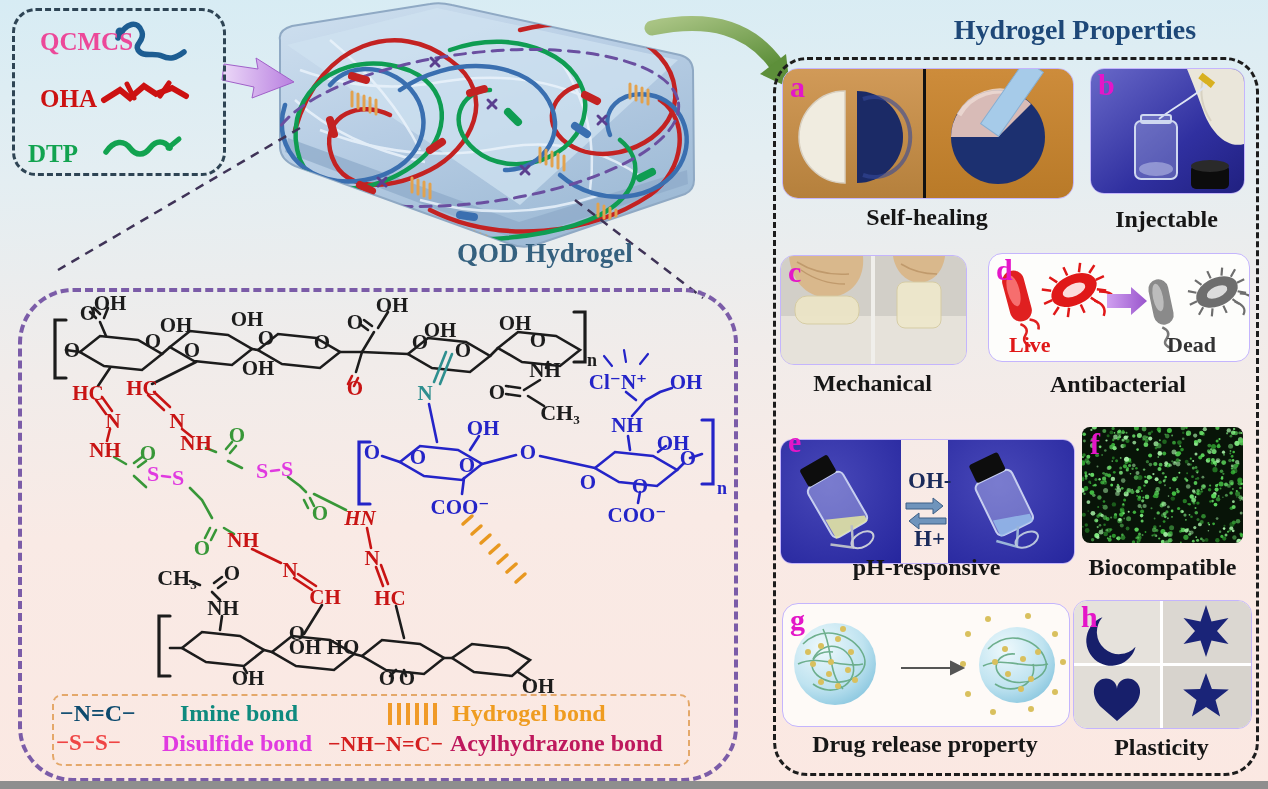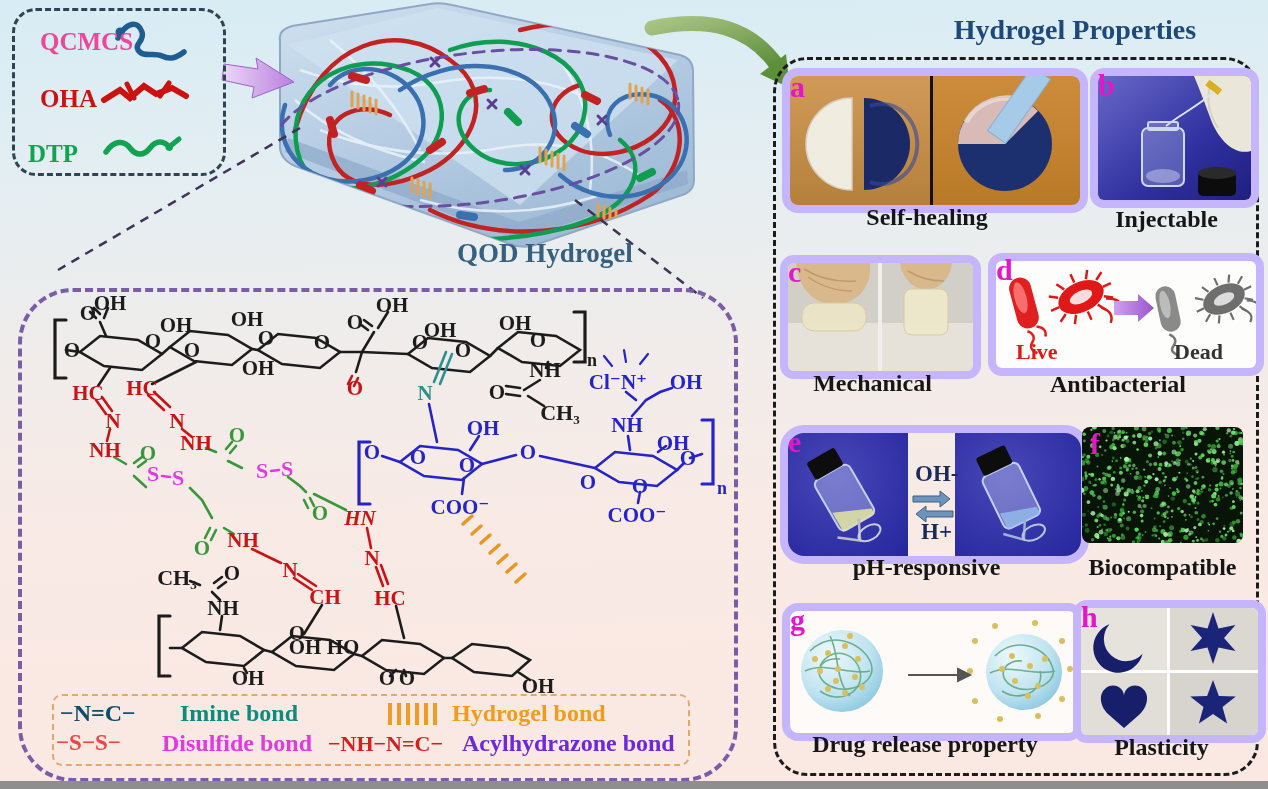--- a/index.html
+++ b/index.html
@@ -3,21 +3,21 @@
 <meta charset="utf-8">
 <style>
   html,body{margin:0;padding:0;}
   body{width:1268px;height:789px;position:relative;overflow:hidden;
     font-family:"Liberation Serif","DejaVu Serif",serif;
     background:linear-gradient(178deg,#d7ecf4 0%,#e4eef2 22%,#f1ecea 45%,#f9eae5 65%,#fbe8e2 100%);}
   .abs{position:absolute;}
   .dashbox{position:absolute;border-style:dashed;}
   .cap{position:absolute;font-weight:bold;color:#161616;text-align:center;font-size:24px;}
   .letter{position:absolute;font-weight:bold;color:#e416c8;font-size:30px;line-height:1;}
-  .panel{position:absolute;border:8px solid #c4b5fd;overflow:hidden;font-family:Liberation Serif, serif;}
+  .panel{position:absolute;border:1px solid #c4b5fd;overflow:hidden;font-family:Liberation Serif, serif;}
   .atom{position:absolute;font-weight:bold;transform:translate(-50%,-50%);white-space:nowrap;line-height:1;}
   .legend-label{position:absolute;font-weight:bold;font-size:25px;}
   .bond-sym,.bond-lab{position:absolute;font-weight:bold;white-space:nowrap;}
 </style>
 </head>
 <body>
 
 <svg class="abs" style="left:0;top:0;z-index:1" width="1268" height="789" viewBox="0 0 1268 789">
   <defs>
     <linearGradient id="purpArrow" x1="0" y1="0" x2="1" y2="0">
@@ -305,21 +305,21 @@
     <span class="atom" style="left: 538px; top: 686px; color: rgb(28, 28, 28); font-size: 21px;">OH</span>
   </div>
 
 <span class="bond-sym" style="left:60px;top:700px;font-size:24px;color:#0c4a6e;z-index:4">−N=C−</span>
 <span class="bond-lab" style="left:180px;top:700px;font-size:24px;color:#0e8a7e;z-index:4">Imine bond</span>
 <div class="abs" style="left:388px;top:703px;width:54px;height:22px;background:repeating-linear-gradient(90deg,#f09a28 0 4px,rgba(0,0,0,0) 4px 9px);z-index:4"></div>
 <span class="bond-lab" style="left:452px;top:700px;font-size:24px;color:#ef9c20;z-index:4">Hydrogel bond</span>
 <span class="bond-sym" style="left:56px;top:730px;font-size:23px;color:#ef4444;z-index:4">−S−S−</span>
 <span class="bond-lab" style="left:162px;top:730px;font-size:24px;color:#e03ae0;z-index:4">Disulfide bond</span>
 <span class="bond-sym" style="left:328px;top:731px;font-size:22px;color:#d42020;z-index:4">−NH−N=C−</span>
-<span class="bond-lab" style="left:462px;top:730px;font-size:24px;color:#6d28d9;z-index:4">Acylhydrazone bond</span>
+<span class="bond-lab" style="left:450px;top:730px;font-size:24px;color:#be185d;z-index:4">Acylhydrazone bond</span>
 
 <div class="panel" style="left:782px;top:68px;width:290px;height:129px;border-radius:16px;z-index:2">
   <svg width="290" height="129" viewBox="0 0 290 129">
     <defs>
       <linearGradient id="tan1" x1="0" y1="0" x2="0" y2="1">
           <stop offset="0" stop-color="#d19a58"></stop>
           <stop offset="1" stop-color="#b5803c"></stop>
         </linearGradient>
       <linearGradient id="tan2" x1="0" y1="0" x2="0" y2="1">
           <stop offset="0" stop-color="#cd8c3b"></stop>
@@ -416,21 +416,21 @@
       </g>
       <path d="M12,16 q10,10 2,16 M20,11 q12,6 9,14" fill="none" stroke="#6e6e6e" stroke-width="2.2"></path>
     </g>
   </svg>
   <span class="abs" style="left:20px;top:78px;font-weight:bold;font-size:22px;color:#e01818">Live</span>
   <span class="abs" style="left:178px;top:78px;font-weight:bold;font-size:22px;color:#333">Dead</span>
 </div>
 <span class="letter" style="left:996px;top:255px;z-index:3">d</span>
 <div class="cap" style="left:988px;top:371px;width:260px;z-index:3">Antibacterial</div>
 
-<div class="panel" style="left:780px;top:425px;width:293px;height:123px;border-radius:24px;z-index:2">
+<div class="panel" style="left:780px;top:439px;width:293px;height:123px;border-radius:12px;z-index:2">
   <svg width="293" height="123" viewBox="0 0 293 123">
     <defs>
         <radialGradient id="phbg" cx="0.4" cy="0.35" r="1">
           <stop offset="0" stop-color="#4848b8"></stop>
           <stop offset="1" stop-color="#21219a"></stop>
         </radialGradient>
       </defs>
     <rect x="0" y="0" width="120" height="123" fill="url(#phbg)"></rect>
     <rect x="167" y="0" width="126" height="123" fill="url(#phbg)"></rect>
     <g transform="translate(55,62) rotate(-30)">

